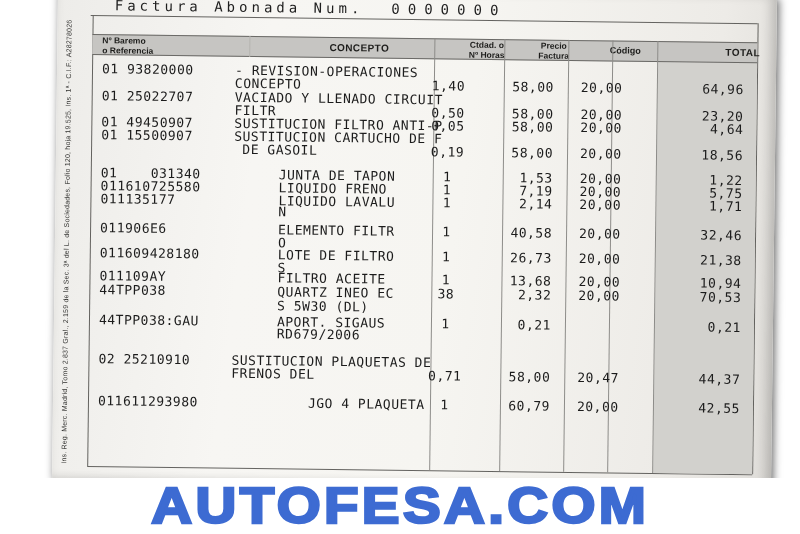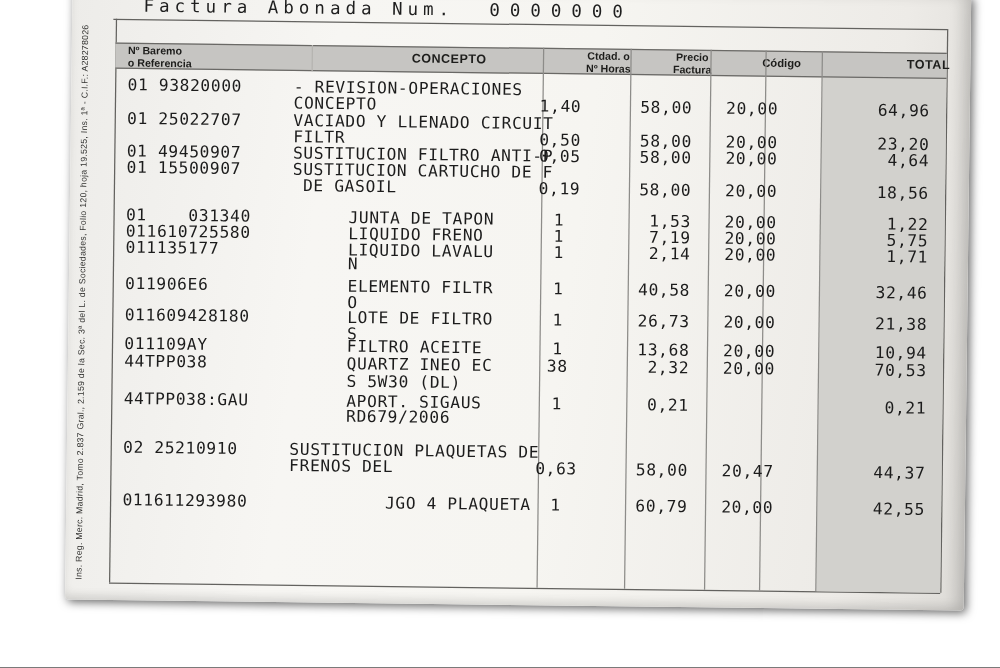--- a/index.html
+++ b/index.html
@@ -227,29 +227,32 @@
         </div>
         <div class="row-line" style="top: 337px;">
           <span class="c concept-b">RD679/2006</span>
         </div>
         <div class="row-line" style="top: 364px;">
           <span class="c ref">02 25210910</span>
           <span class="c concept-a">SUSTITUCION PLAQUETAS DE</span>
         </div>
         <div class="row-line" style="top: 377px;">
           <span class="c concept-a">FRENOS DEL</span>
-          <span class="c qty">0,63</span>
+          <span class="c qty">0,71</span>
           <span class="c price">58,00</span>
           <span class="c code">20,47</span>
           <span class="c total">44,37</span>
         </div>
         <div class="row-line" style="top: 406px;">
           <span class="c ref">011611293980</span>
           <span class="c concept-c">JGO 4 PLAQUETA</span>
           <span class="c qty">1</span>
           <span class="c price">60,79</span>
           <span class="c code">20,00</span>
           <span class="c total">42,55</span>
         </div>
       </div>
   </div>
 
+  <div class="banner">
+    <span>AUTOFESA.COM</span>
+  </div>
 </div>
 
 </body></html>

